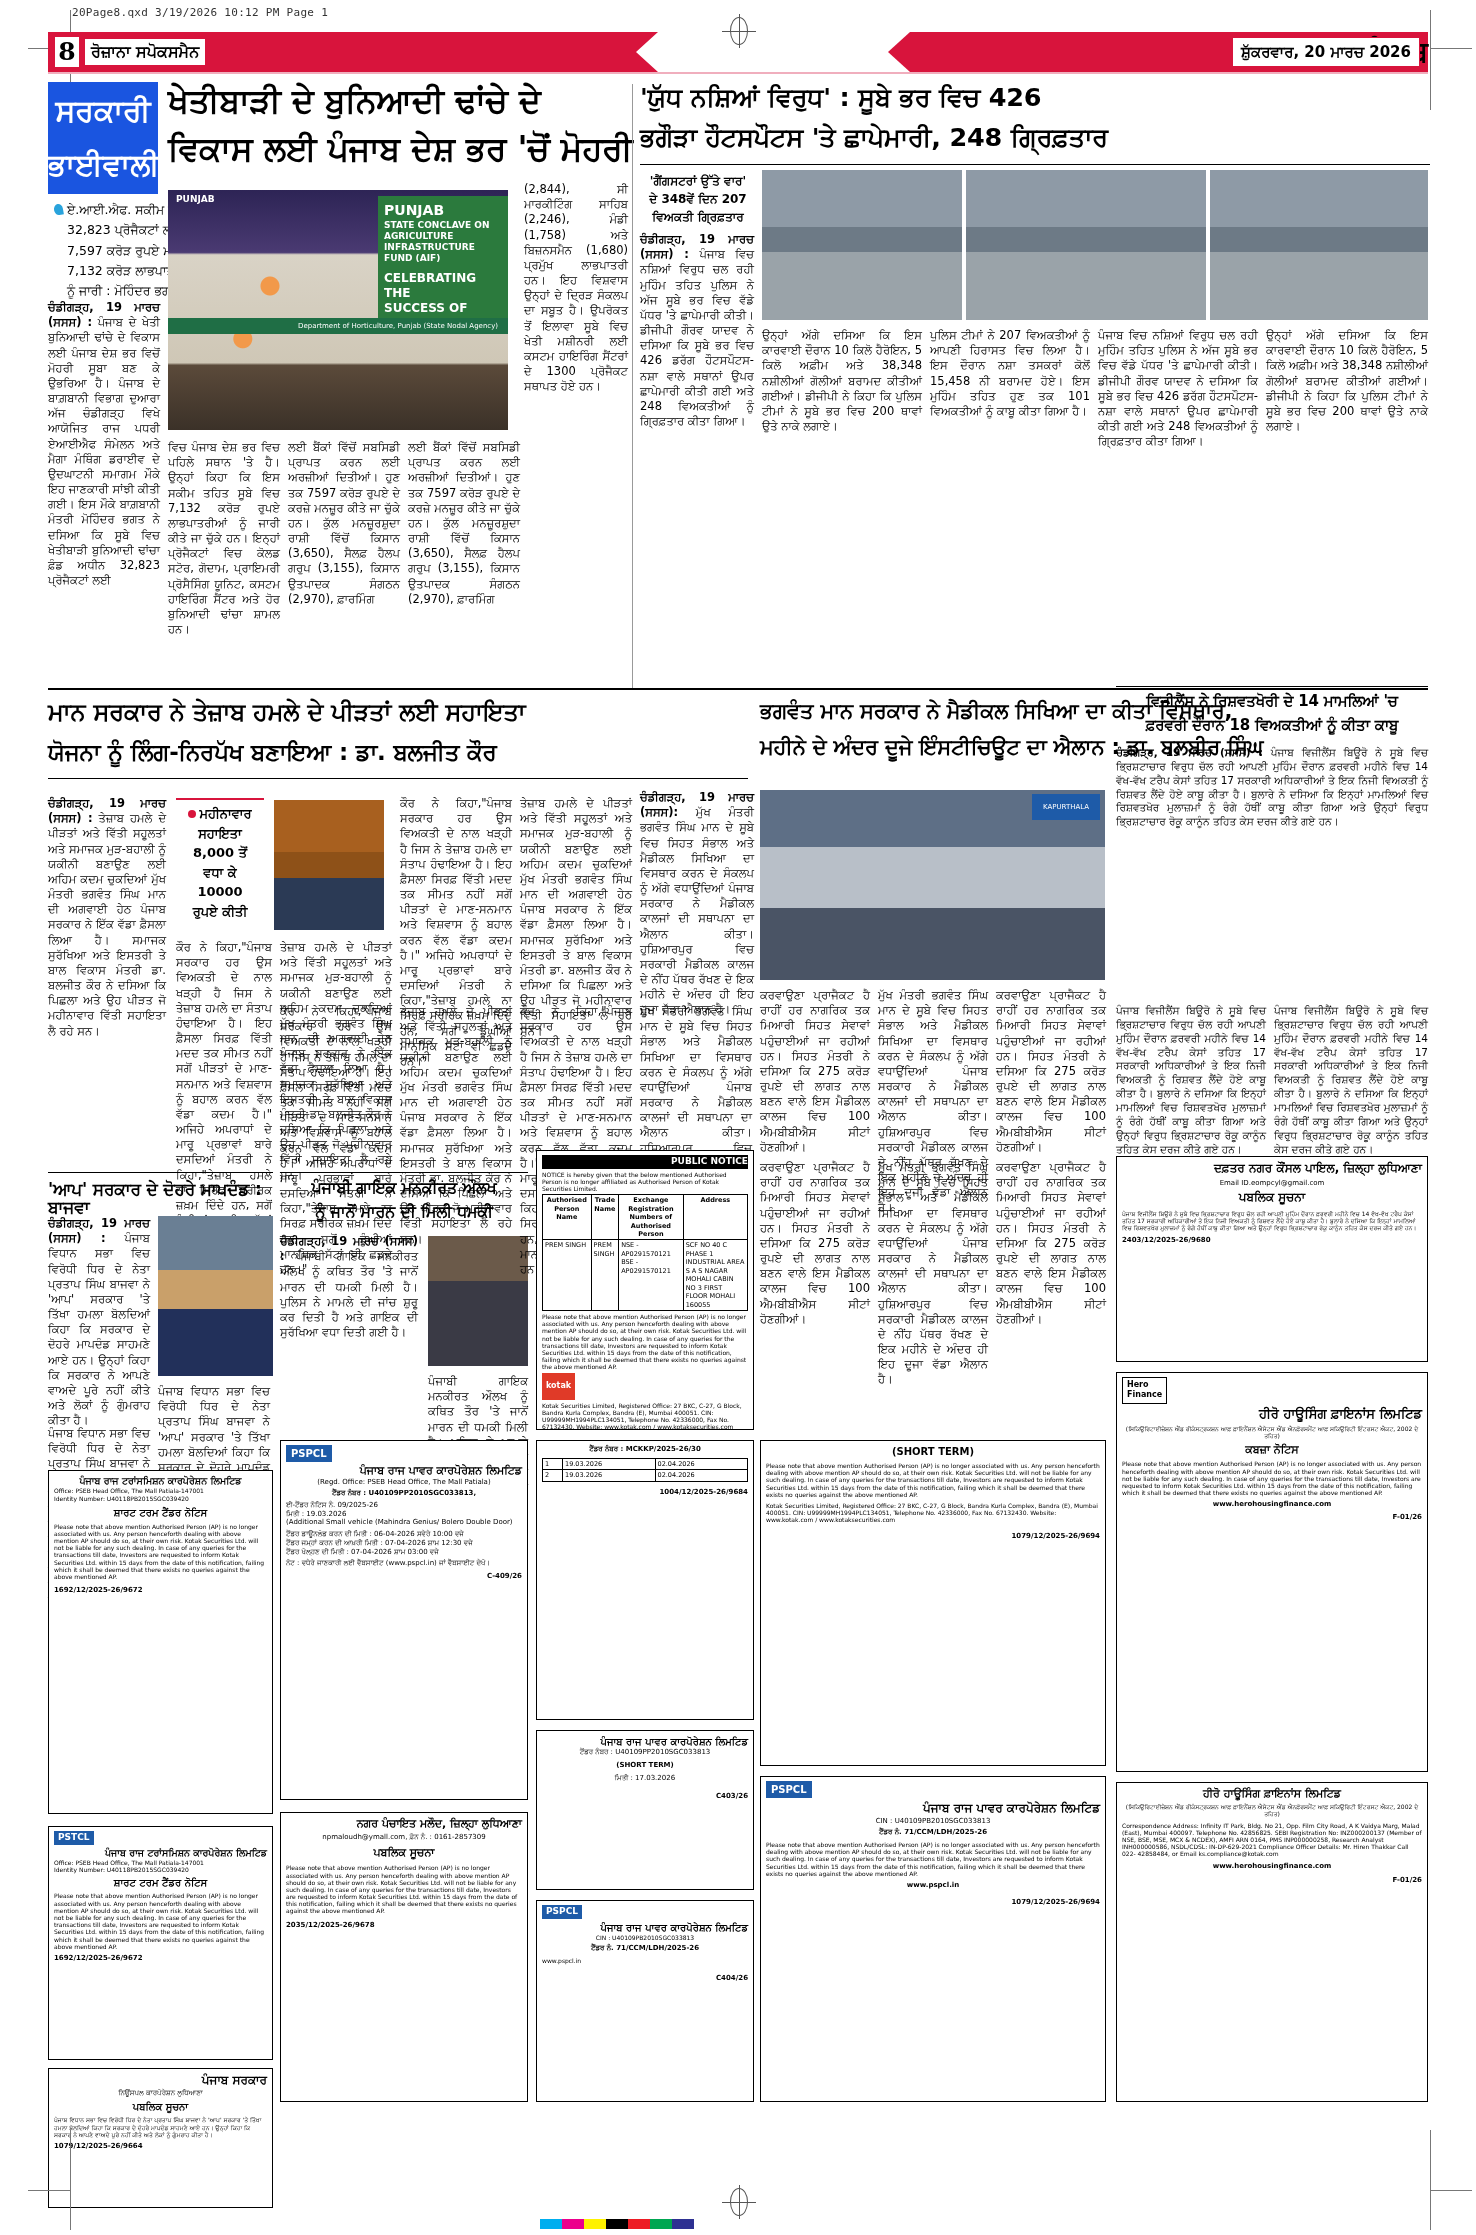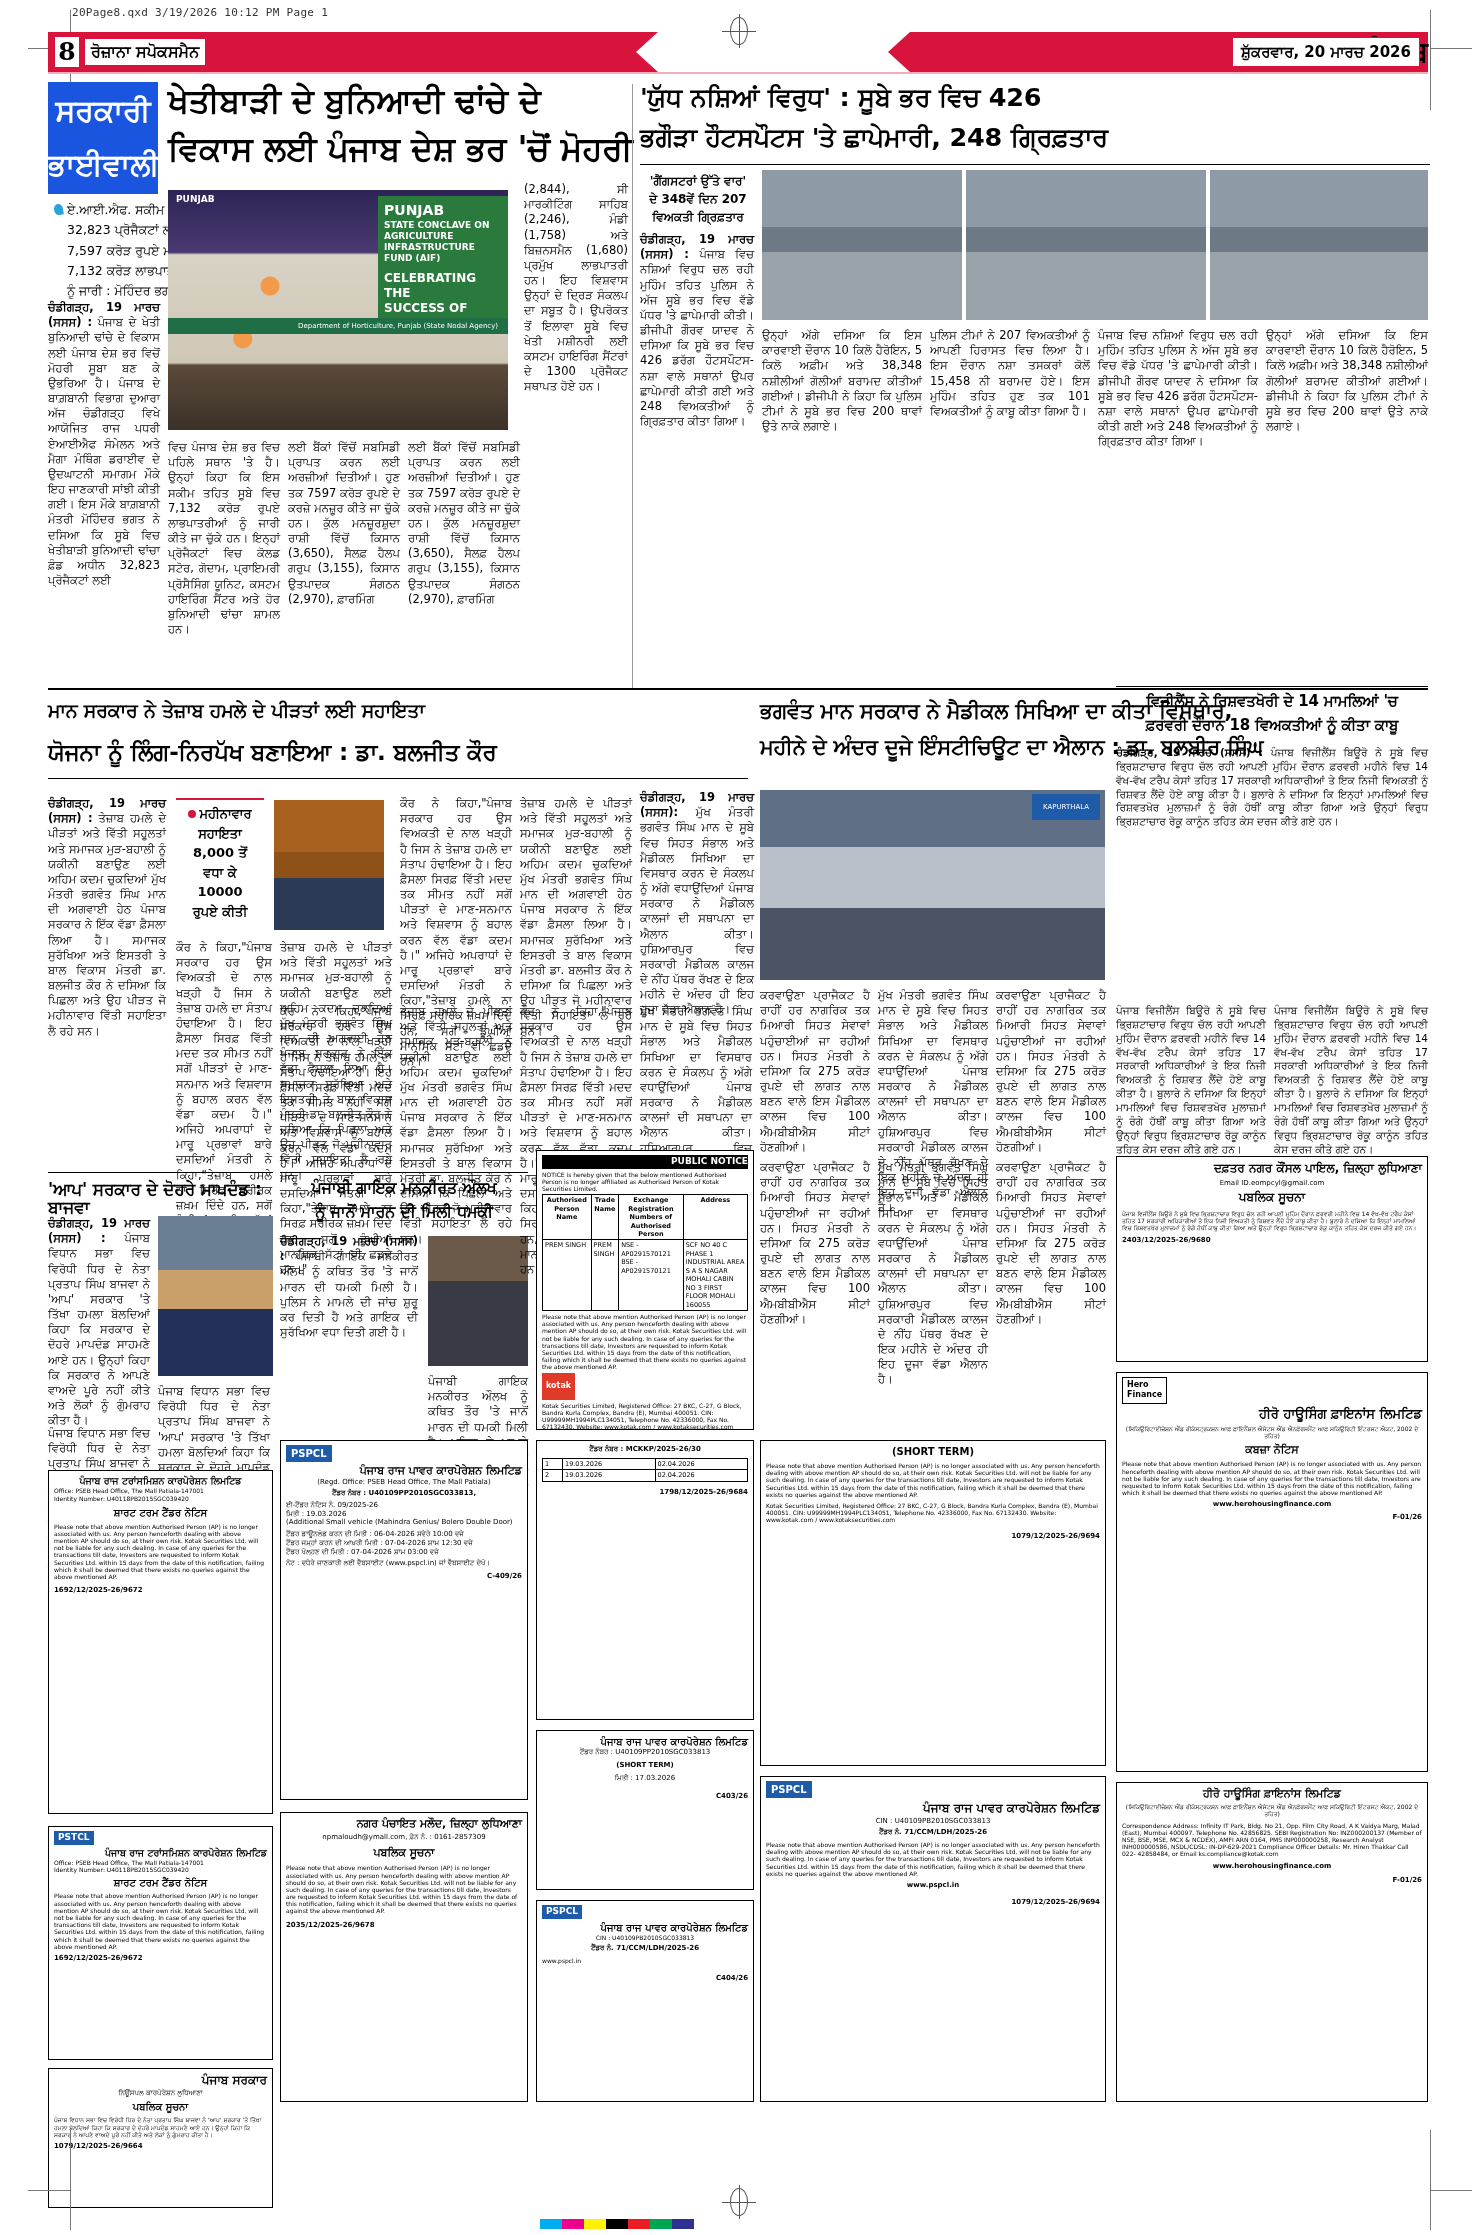--- a/index.html
+++ b/index.html
@@ -216,21 +216,21 @@
     <span>ਪੰਜਾਬ ਵਿਚ ਨਸ਼ਿਆਂ ਵਿਰੁਧ ਚਲ ਰਹੀ ਮੁਹਿੰਮ ਤਹਿਤ ਪੁਲਿਸ ਨੇ ਅੱਜ ਸੂਬੇ ਭਰ ਵਿਚ ਵੱਡੇ ਪੱਧਰ 'ਤੇ ਛਾਪੇਮਾਰੀ ਕੀਤੀ। ਡੀਜੀਪੀ ਗੌਰਵ ਯਾਦਵ ਨੇ ਦਸਿਆ ਕਿ ਸੂਬੇ ਭਰ ਵਿਚ 426 ਡਰੱਗ ਹੌਟਸਪੌਟਸ- ਨਸ਼ਾ ਵਾਲੇ ਸਥਾਨਾਂ ਉਪਰ ਛਾਪੇਮਾਰੀ ਕੀਤੀ ਗਈ ਅਤੇ 248 ਵਿਅਕਤੀਆਂ ਨੂੰ ਗ੍ਰਿਫ਼ਤਾਰ ਕੀਤਾ ਗਿਆ।</span>
   </div>
   <div class="pa" style="position:absolute; left:762px; top:328px; width:160px;"><span>ਉਨ੍ਹਾਂ ਅੱਗੇ ਦਸਿਆ ਕਿ ਇਸ ਕਾਰਵਾਈ ਦੌਰਾਨ 10 ਕਿਲੋ ਹੈਰੋਇਨ, 5 ਕਿਲੋ ਅਫ਼ੀਮ ਅਤੇ 38,348 ਨਸ਼ੀਲੀਆਂ ਗੋਲੀਆਂ ਬਰਾਮਦ ਕੀਤੀਆਂ ਗਈਆਂ। ਡੀਜੀਪੀ ਨੇ ਕਿਹਾ ਕਿ ਪੁਲਿਸ ਟੀਮਾਂ ਨੇ ਸੂਬੇ ਭਰ ਵਿਚ 200 ਥਾਵਾਂ ਉਤੇ ਨਾਕੇ ਲਗਾਏ।</span></div>
   <div class="pa" style="position:absolute; left:930px; top:328px; width:160px;"><span>ਪੁਲਿਸ ਟੀਮਾਂ ਨੇ 207 ਵਿਅਕਤੀਆਂ ਨੂੰ ਆਪਣੀ ਹਿਰਾਸਤ ਵਿਚ ਲਿਆ ਹੈ। ਇਸ ਦੌਰਾਨ ਨਸ਼ਾ ਤਸਕਰਾਂ ਕੋਲੋਂ 15,458 ਨੀ ਬਰਾਮਦ ਹੋਏ। ਇਸ ਮੁਹਿੰਮ ਤਹਿਤ ਹੁਣ ਤਕ 101 ਵਿਅਕਤੀਆਂ ਨੂੰ ਕਾਬੂ ਕੀਤਾ ਗਿਆ ਹੈ।</span></div>
   <div class="pa" style="position:absolute; left:1098px; top:328px; width:160px;"><span>ਪੰਜਾਬ ਵਿਚ ਨਸ਼ਿਆਂ ਵਿਰੁਧ ਚਲ ਰਹੀ ਮੁਹਿੰਮ ਤਹਿਤ ਪੁਲਿਸ ਨੇ ਅੱਜ ਸੂਬੇ ਭਰ ਵਿਚ ਵੱਡੇ ਪੱਧਰ 'ਤੇ ਛਾਪੇਮਾਰੀ ਕੀਤੀ। ਡੀਜੀਪੀ ਗੌਰਵ ਯਾਦਵ ਨੇ ਦਸਿਆ ਕਿ ਸੂਬੇ ਭਰ ਵਿਚ 426 ਡਰੱਗ ਹੌਟਸਪੌਟਸ- ਨਸ਼ਾ ਵਾਲੇ ਸਥਾਨਾਂ ਉਪਰ ਛਾਪੇਮਾਰੀ ਕੀਤੀ ਗਈ ਅਤੇ 248 ਵਿਅਕਤੀਆਂ ਨੂੰ ਗ੍ਰਿਫ਼ਤਾਰ ਕੀਤਾ ਗਿਆ।</span></div>
   <div class="pa" style="position:absolute; left:1266px; top:328px; width:162px;"><span>ਉਨ੍ਹਾਂ ਅੱਗੇ ਦਸਿਆ ਕਿ ਇਸ ਕਾਰਵਾਈ ਦੌਰਾਨ 10 ਕਿਲੋ ਹੈਰੋਇਨ, 5 ਕਿਲੋ ਅਫ਼ੀਮ ਅਤੇ 38,348 ਨਸ਼ੀਲੀਆਂ ਗੋਲੀਆਂ ਬਰਾਮਦ ਕੀਤੀਆਂ ਗਈਆਂ। ਡੀਜੀਪੀ ਨੇ ਕਿਹਾ ਕਿ ਪੁਲਿਸ ਟੀਮਾਂ ਨੇ ਸੂਬੇ ਭਰ ਵਿਚ 200 ਥਾਵਾਂ ਉਤੇ ਨਾਕੇ ਲਗਾਏ।</span></div>
 
   <div class="hrule2" style="left:48px; top:688px; width:1380px;"></div>
   <div class="col-rule" style="left:632px; top:84px; height:604px;"></div>
 
-  <div class="hl" style="position:absolute; left:48px; top:700px; width:700px; font-size:19px;">ਮਾਨ ਸਰਕਾਰ ਨੇ ਤੇਜ਼ਾਬ ਹਮਲੇ ਦੇ ਪੀੜਤਾਂ ਲਈ ਸਹਾਇਤਾ</div>
+  <div class="hl" style="position:absolute; left:48px; top:700px; width:700px; font-size:24px;">ਮਾਨ ਸਰਕਾਰ ਨੇ ਤੇਜ਼ਾਬ ਹਮਲੇ ਦੇ ਪੀੜਤਾਂ ਲਈ ਸਹਾਇਤਾ</div>
   <div class="hl" style="position:absolute; left:48px; top:740px; width:700px; font-size:23px;">ਯੋਜਨਾ ਨੂੰ ਲਿੰਗ-ਨਿਰਪੱਖ ਬਣਾਇਆ : ਡਾ. ਬਲਜੀਤ ਕੌਰ</div>
   <div class="hrule" style="left:48px; top:778px; width:700px;"></div>
 
   <div class="cap-red-line" style="left:176px; top:798px; width:88px;"></div>
   <div style="position:absolute; left:176px; top:804px; width:88px; font-size:13px; font-weight:bold; text-align:center; line-height:1.5;">
     <div><span style="display:inline-block;width:8px;height:8px;background:#d8143c;border-radius:50%;margin-right:3px;"></span><span>ਮਹੀਨਾਵਾਰ</span></div>
     <div>ਸਹਾਇਤਾ</div>
     <div>8,000 ਤੋਂ</div>
     <div>ਵਧਾ ਕੇ</div>
     <div>10000</div>
@@ -349,21 +349,21 @@
         <td>19.03.2026</td>
         <td>02.04.2026</td>
       </tr>
       <tr>
         <td>2</td>
         <td>19.03.2026</td>
         <td>02.04.2026</td>
       </tr>
     </tbody>
       </table>
-    <div class="tiny bold" style="text-align:right; margin-top:6px;">1798/12/2025-26/9684</div>
+    <div class="tiny bold" style="text-align:right; margin-top:6px;">1004/12/2025-26/9684</div>
   </div>
 
   <div class="adbox" style="left:536px; top:1730px; width:218px; height:160px;">
     <div class="ad-title" style="font-size:10px;">ਪੰਜਾਬ ਰਾਜ ਪਾਵਰ ਕਾਰਪੋਰੇਸ਼ਨ ਲਿਮਟਿਡ</div>
     <div class="ad-center tiny">ਟੈਂਡਰ ਨੰਬਰ : U40109PP2010SGC033813</div>
     <div class="ad-center tiny bold" style="margin-top:4px;">(SHORT TERM)</div>
     <div class="ad-center tiny" style="margin-top:4px;">ਮਿਤੀ : 17.03.2026</div>
     <div class="tiny bold" style="text-align:right; margin-top:10px;">C403/26</div>
   </div>
 

